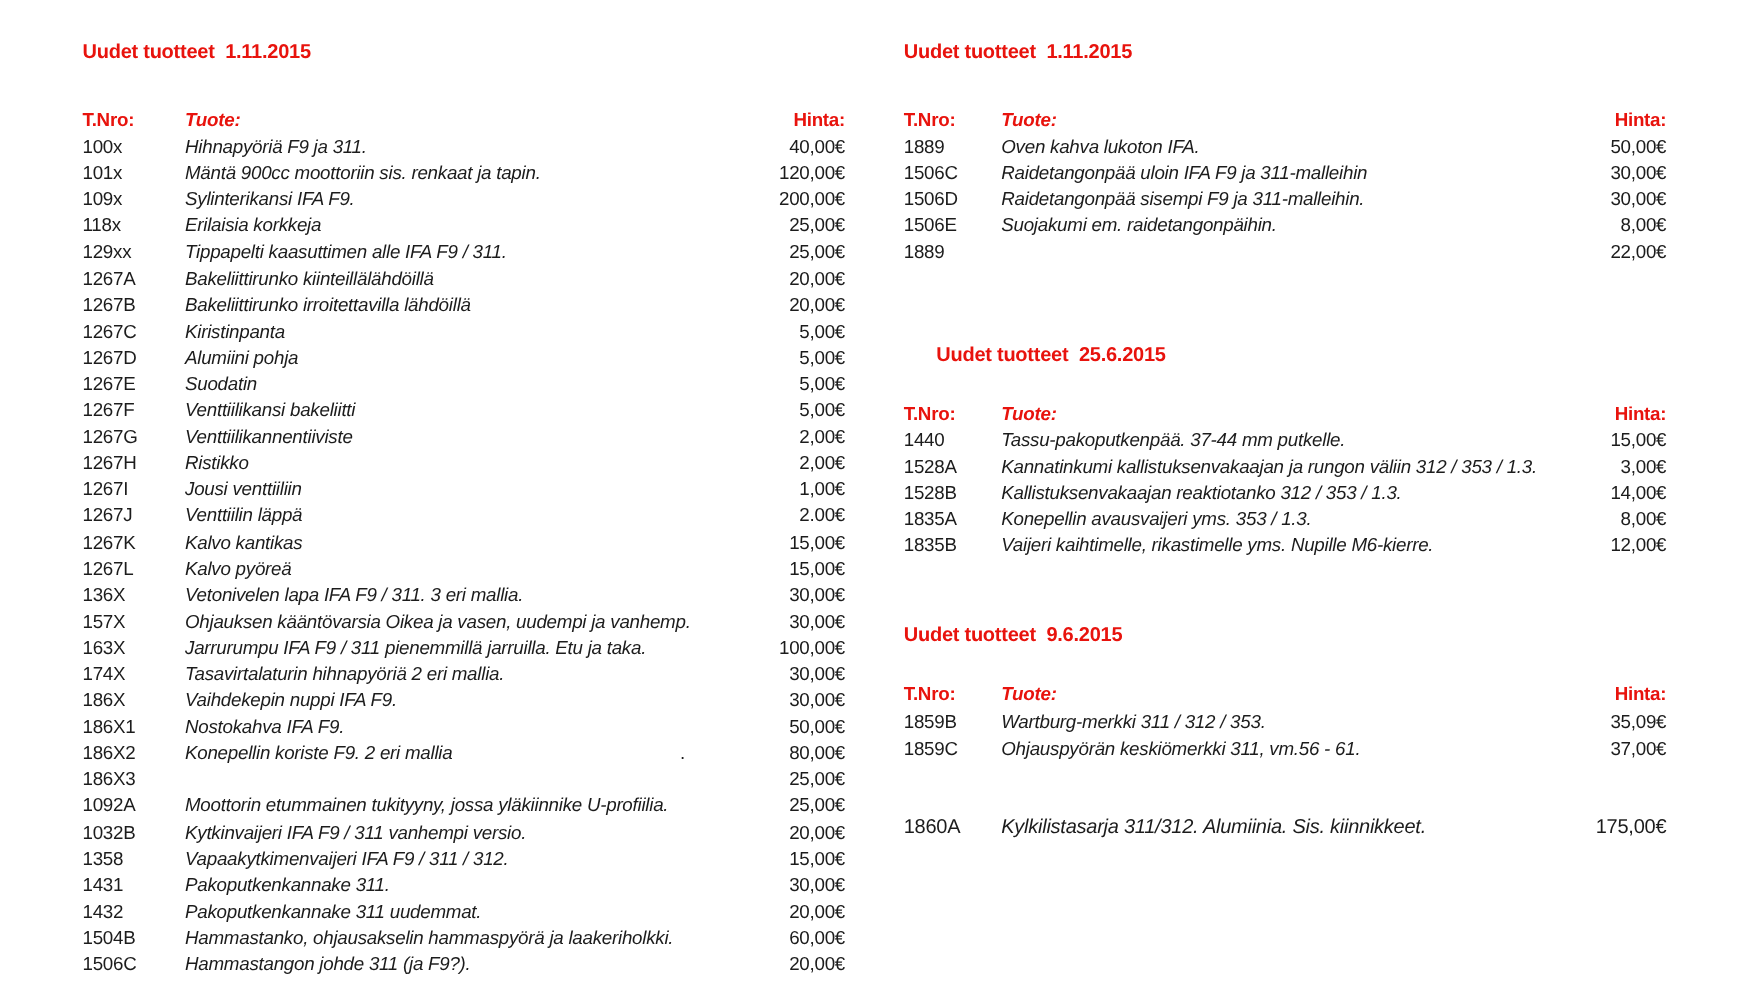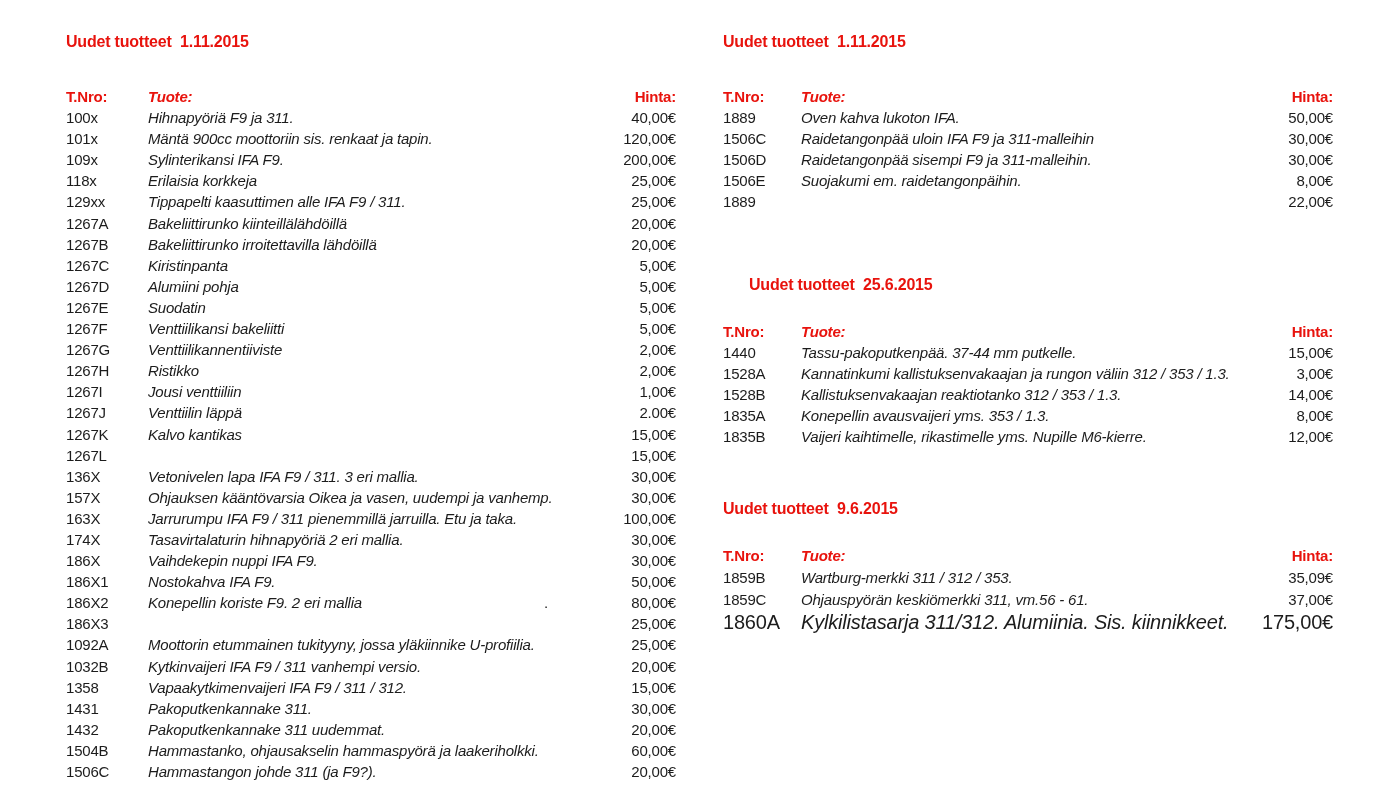--- a/index.html
+++ b/index.html
@@ -22,21 +22,21 @@
     font-size: 15px; letter-spacing: -0.2px; white-space: pre;
   }
   .row.header { color: var(--red); font-weight: 700; }
   .c-nro   { flex: 0 0 82px; }
   .right-col .c-nro { flex: 0 0 78px; }
   .c-tuote { flex: 1 1 auto; overflow: visible; font-style: italic; }
   .c-hinta { flex: 0 0 auto; margin-left: auto; text-align: right; }
   .mid-dot { position: absolute; left: 478px; top: 0; }
   
   #table-r3 .row { height: 22px; line-height: 22px; }
-  #table-r3 .row:last-child { font-size: 20px; }
+  #table-r3 .row:last-child { font-size: 16px; margin-top: 40px; }
 </style>
 </head>
 <body style="background: rgb(255, 255, 255); color: rgb(28, 28, 28);">
 
 <div class="sec-title" id="title-left" style="left:66px; top:30px;">Uudet tuotteet  1.11.2015</div>
 <div class="price-table" id="table-left" style="left:66px; top:86px;">
     <div class="row header"><span class="c-nro">T.Nro:</span><span class="c-tuote">Tuote:</span><span class="c-hinta">Hinta:</span></div>
     <div class="row"><span class="c-nro">100x</span><span class="c-tuote">Hihnapyöriä F9 ja 311.</span><span class="c-hinta">40,00€</span></div>
     <div class="row"><span class="c-nro">101x</span><span class="c-tuote">Mäntä 900cc moottoriin sis. renkaat ja tapin.</span><span class="c-hinta">120,00€</span></div>
     <div class="row"><span class="c-nro">109x</span><span class="c-tuote">Sylinterikansi IFA F9.</span><span class="c-hinta">200,00€</span></div>
@@ -46,21 +46,21 @@
     <div class="row"><span class="c-nro">1267B</span><span class="c-tuote">Bakeliittirunko irroitettavilla lähdöillä</span><span class="c-hinta">20,00€</span></div>
     <div class="row"><span class="c-nro">1267C</span><span class="c-tuote">Kiristinpanta</span><span class="c-hinta">5,00€</span></div>
     <div class="row"><span class="c-nro">1267D</span><span class="c-tuote">Alumiini pohja</span><span class="c-hinta">5,00€</span></div>
     <div class="row"><span class="c-nro">1267E</span><span class="c-tuote">Suodatin</span><span class="c-hinta">5,00€</span></div>
     <div class="row"><span class="c-nro">1267F</span><span class="c-tuote">Venttiilikansi bakeliitti</span><span class="c-hinta">5,00€</span></div>
     <div class="row"><span class="c-nro">1267G</span><span class="c-tuote">Venttiilikannentiiviste</span><span class="c-hinta">2,00€</span></div>
     <div class="row"><span class="c-nro">1267H</span><span class="c-tuote">Ristikko</span><span class="c-hinta">2,00€</span></div>
     <div class="row"><span class="c-nro">1267I</span><span class="c-tuote">Jousi venttiiliin</span><span class="c-hinta">1,00€</span></div>
     <div class="row"><span class="c-nro">1267J</span><span class="c-tuote">Venttiilin läppä</span><span class="c-hinta">2.00€</span></div>
     <div class="row"><span class="c-nro">1267K</span><span class="c-tuote">Kalvo kantikas</span><span class="c-hinta">15,00€</span></div>
-    <div class="row"><span class="c-nro">1267L</span><span class="c-hinta">15,00€</span></div>
+    <div class="row"><span class="c-nro">1267L</span><span class="c-tuote">Kalvo pyöreä</span><span class="c-hinta">15,00€</span></div>
     <div class="row"><span class="c-nro">136X</span><span class="c-tuote">Vetonivelen lapa IFA F9 / 311. 3 eri mallia.</span><span class="c-hinta">30,00€</span></div>
     <div class="row"><span class="c-nro">157X</span><span class="c-tuote">Ohjauksen kääntövarsia Oikea ja vasen, uudempi ja vanhemp.</span><span class="c-hinta">30,00€</span></div>
     <div class="row"><span class="c-nro">163X</span><span class="c-tuote">Jarrurumpu IFA F9 / 311 pienemmillä jarruilla. Etu ja taka.</span><span class="c-hinta">100,00€</span></div>
     <div class="row"><span class="c-nro">174X</span><span class="c-tuote">Tasavirtalaturin hihnapyöriä 2 eri mallia.</span><span class="c-hinta">30,00€</span></div>
     <div class="row"><span class="c-nro">186X</span><span class="c-tuote">Vaihdekepin nuppi IFA F9.</span><span class="c-hinta">30,00€</span></div>
     <div class="row"><span class="c-nro">186X1</span><span class="c-tuote">Nostokahva IFA F9.</span><span class="c-hinta">50,00€</span></div>
     <div class="row"><span class="c-nro">186X2</span><span class="c-tuote">Konepellin koriste F9. 2 eri mallia</span><span class="mid-dot">.</span><span class="c-hinta">80,00€</span></div>
     <div class="row"><span class="c-nro">186X3</span><span class="c-hinta">25,00€</span></div>
     <div class="row"><span class="c-nro">1092A</span><span class="c-tuote">Moottorin etummainen tukityyny, jossa yläkiinnike U-profiilia.</span><span class="c-hinta">25,00€</span></div>
     <div class="row"><span class="c-nro">1032B</span><span class="c-tuote">Kytkinvaijeri IFA F9 / 311 vanhempi versio.</span><span class="c-hinta">20,00€</span></div>

